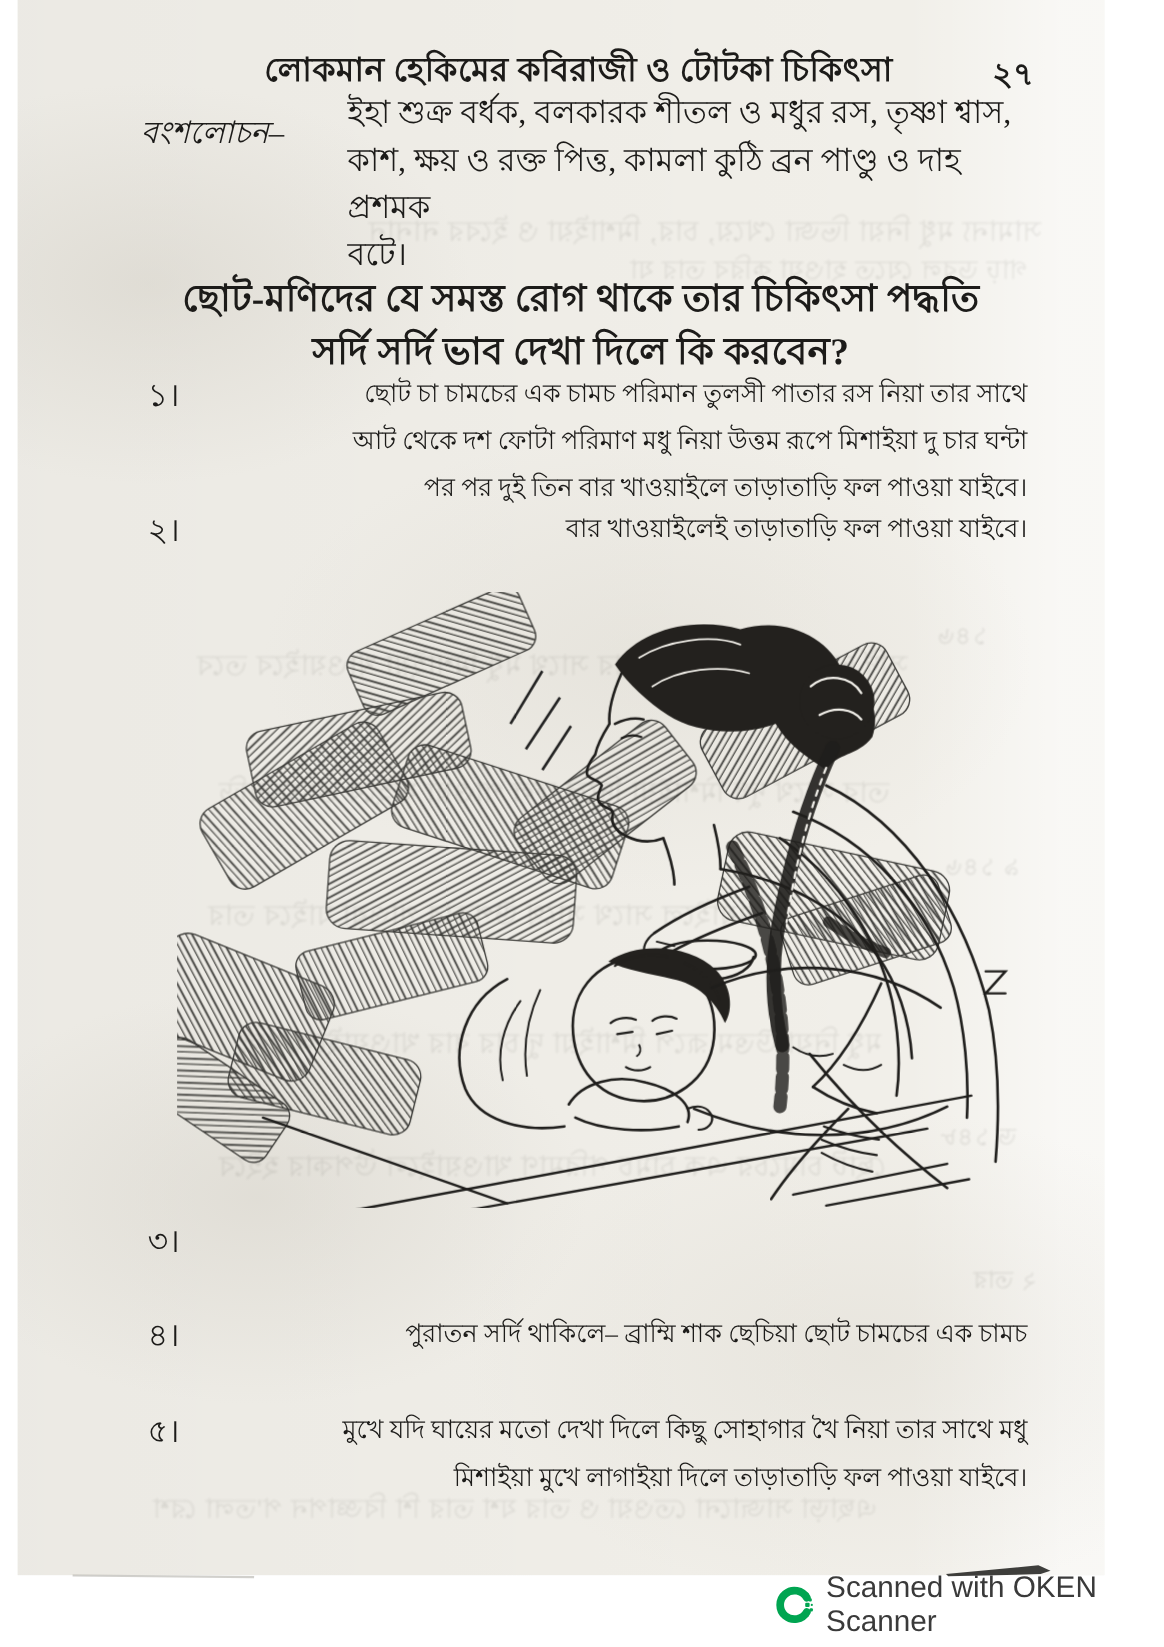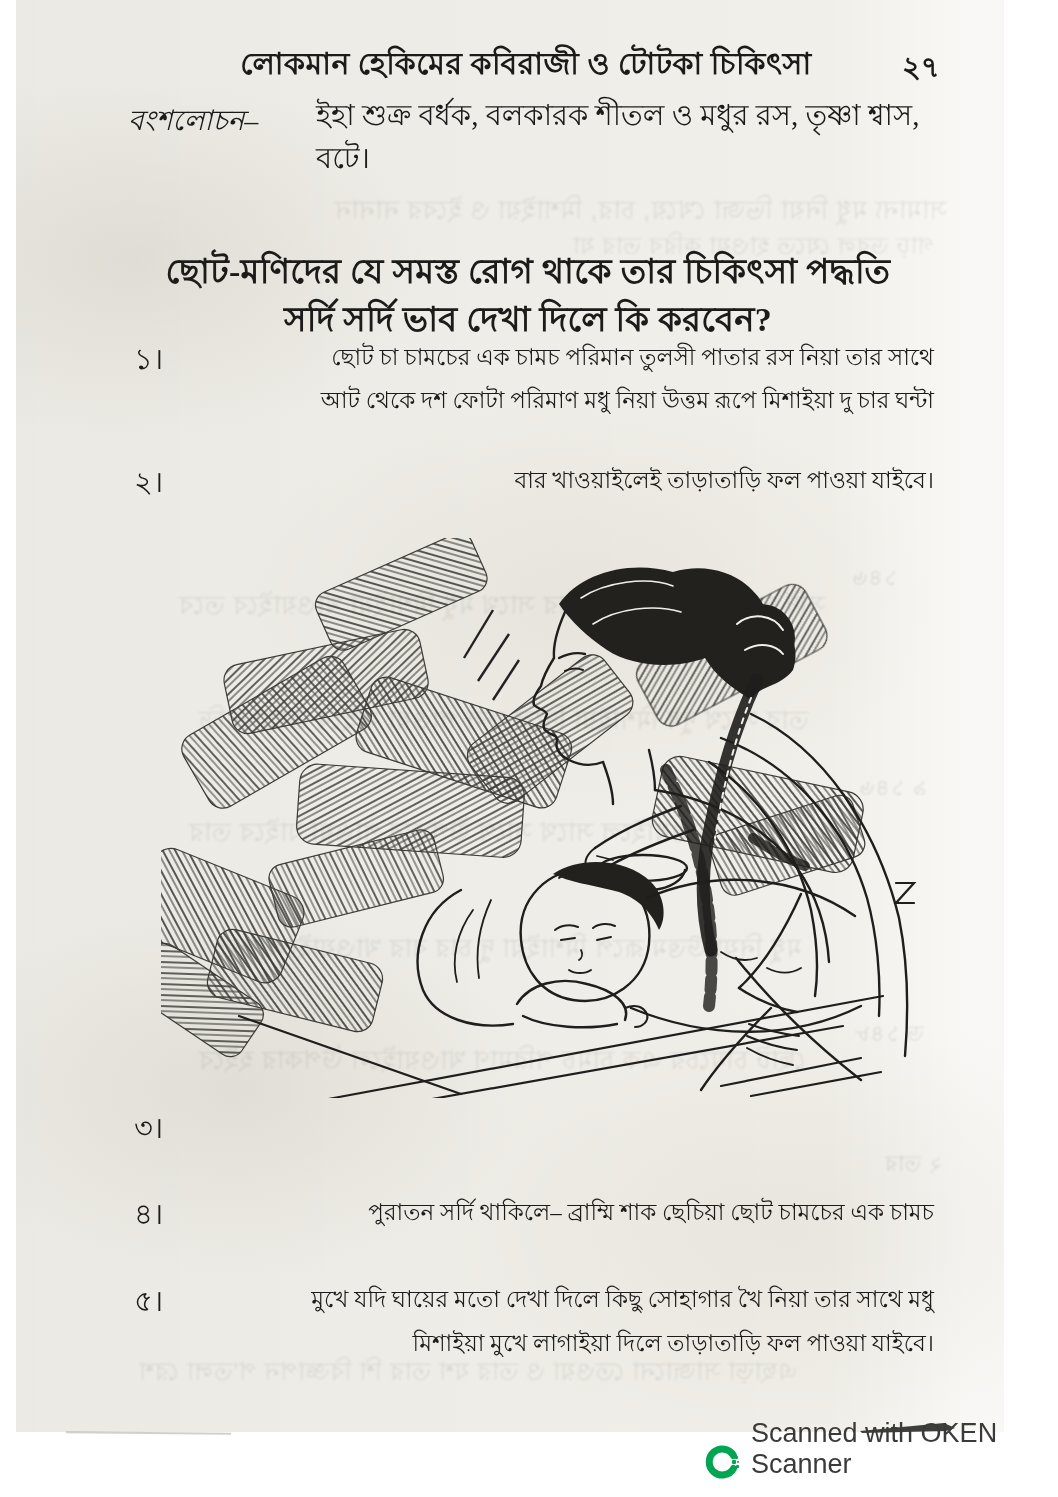--- a/index.html
+++ b/index.html
@@ -25,21 +25,21 @@
     position:absolute; top:40px; left:0; width:1020px; text-align:center;
     font-size:30px; font-weight:bold; letter-spacing:.5px;
   }
   .page-number{
     position:absolute; top:44px; left:886px; font-size:29px; font-weight:bold;
   }
   .entry-term{
     position:absolute; top:99px; left:112px; font-size:28px;font-style:italic;
   }
   .entry-def{
-    position:absolute; top:94px; left:300px; width:625px;
+    position:absolute; top:82px; left:300px; width:625px;
     font-size:29px; line-height:43px;
   }
   .section-heading{
     position:absolute; left:0; width:1024px; text-align:center;
     font-size:34px; font-weight:bold; letter-spacing:.3px;
   }
   .h-line1{top:245px;}
   .h-line2{top:293px;}
   .item{position:absolute; left:118px; width:800px;}
   .item .num{position:absolute; left:0; top:0; font-size:29px;}
@@ -59,21 +59,21 @@
     pointer-events:none;
   }
   .ghost.small{font-size:22px; opacity:.16;}
   
   .edge-wedge{position:absolute; left:858px; top:1422px; width:100px; height:14px;}
   .edge-soft{position:absolute; left:66px; top:1432px; width:165px; height:2px;
     background:rgba(122,119,110,.35); transform:rotate(.5deg);}
   
   .scanner{
     position:absolute; left:704px; top:1438px; width:320px; height:42px;
-    display:flex; align-items:flex-end; gap:11px;
+    display:flex; align-items:center; gap:11px;
     font-family:"Liberation Sans","DejaVu Sans",sans-serif;
   }
   .scanner-text{font-size:27px; color:#3a3a3a;}
   .oken-logo{width:36px; height:36px; flex:0 0 auto;}
 </style>
 </head>
 <body>
 
 <div class="page">
   <div class="scan">
@@ -90,31 +90,33 @@
     <div class="ghost small" style="left:838px; top:1016px;">ড ১৪৮</div>
     <div class="ghost small" style="left:868px; top:1146px;">২ তার</div>
     <div class="ghost" style="left:122px; top:1352px; font-size:25px;">এছাড়া সাজানো তেওয়া ও তার যশ তার শি বিজ্ঞাপন প'তলা রেশ</div>
 
     <div class="running-header">লোকমান হেকিমের কবিরাজী ও টোটকা চিকিৎসা</div>
     <div class="page-number">২৭</div>
 
     <div class="entry-term">বংশলোচন–</div>
     <div class="entry-def">
       <div>ইহা শুক্র বর্ধক, বলকারক শীতল ও মধুর রস, তৃষ্ণা শ্বাস,</div>
+      <div>কাশ, ক্ষয় ও রক্ত পিত্ত, কামলা কুঠি ব্রন পাণ্ডু ও দাহ প্রশমক</div>
       <div>বটে।</div>
     </div>
 
     <div class="section-heading h-line1">ছোট-মণিদের যে সমস্ত রোগ থাকে তার চিকিৎসা পদ্ধতি</div>
     <div class="section-heading h-line2">সর্দি সর্দি ভাব দেখা দিলে কি করবেন?</div>
 
     <div class="item i1">
       <span class="num">১।</span>
       <div class="lines">
         <div>ছোট চা চামচের এক চামচ পরিমান তুলসী পাতার রস নিয়া তার সাথে</div>
         <div>আট থেকে দশ ফোটা পরিমাণ মধু নিয়া উত্তম রূপে মিশাইয়া দু চার ঘন্টা</div>
+        <div>পর পর দুই তিন বার খাওয়াইলে তাড়াতাড়ি ফল পাওয়া যাইবে।</div>
       </div>
     </div>
     <div class="item i2">
       <span class="num">২।</span>
       <div class="lines">
         <div>বার খাওয়াইলেই তাড়াতাড়ি ফল পাওয়া যাইবে।</div>
       </div>
     </div>
 
     <div class="figure">

